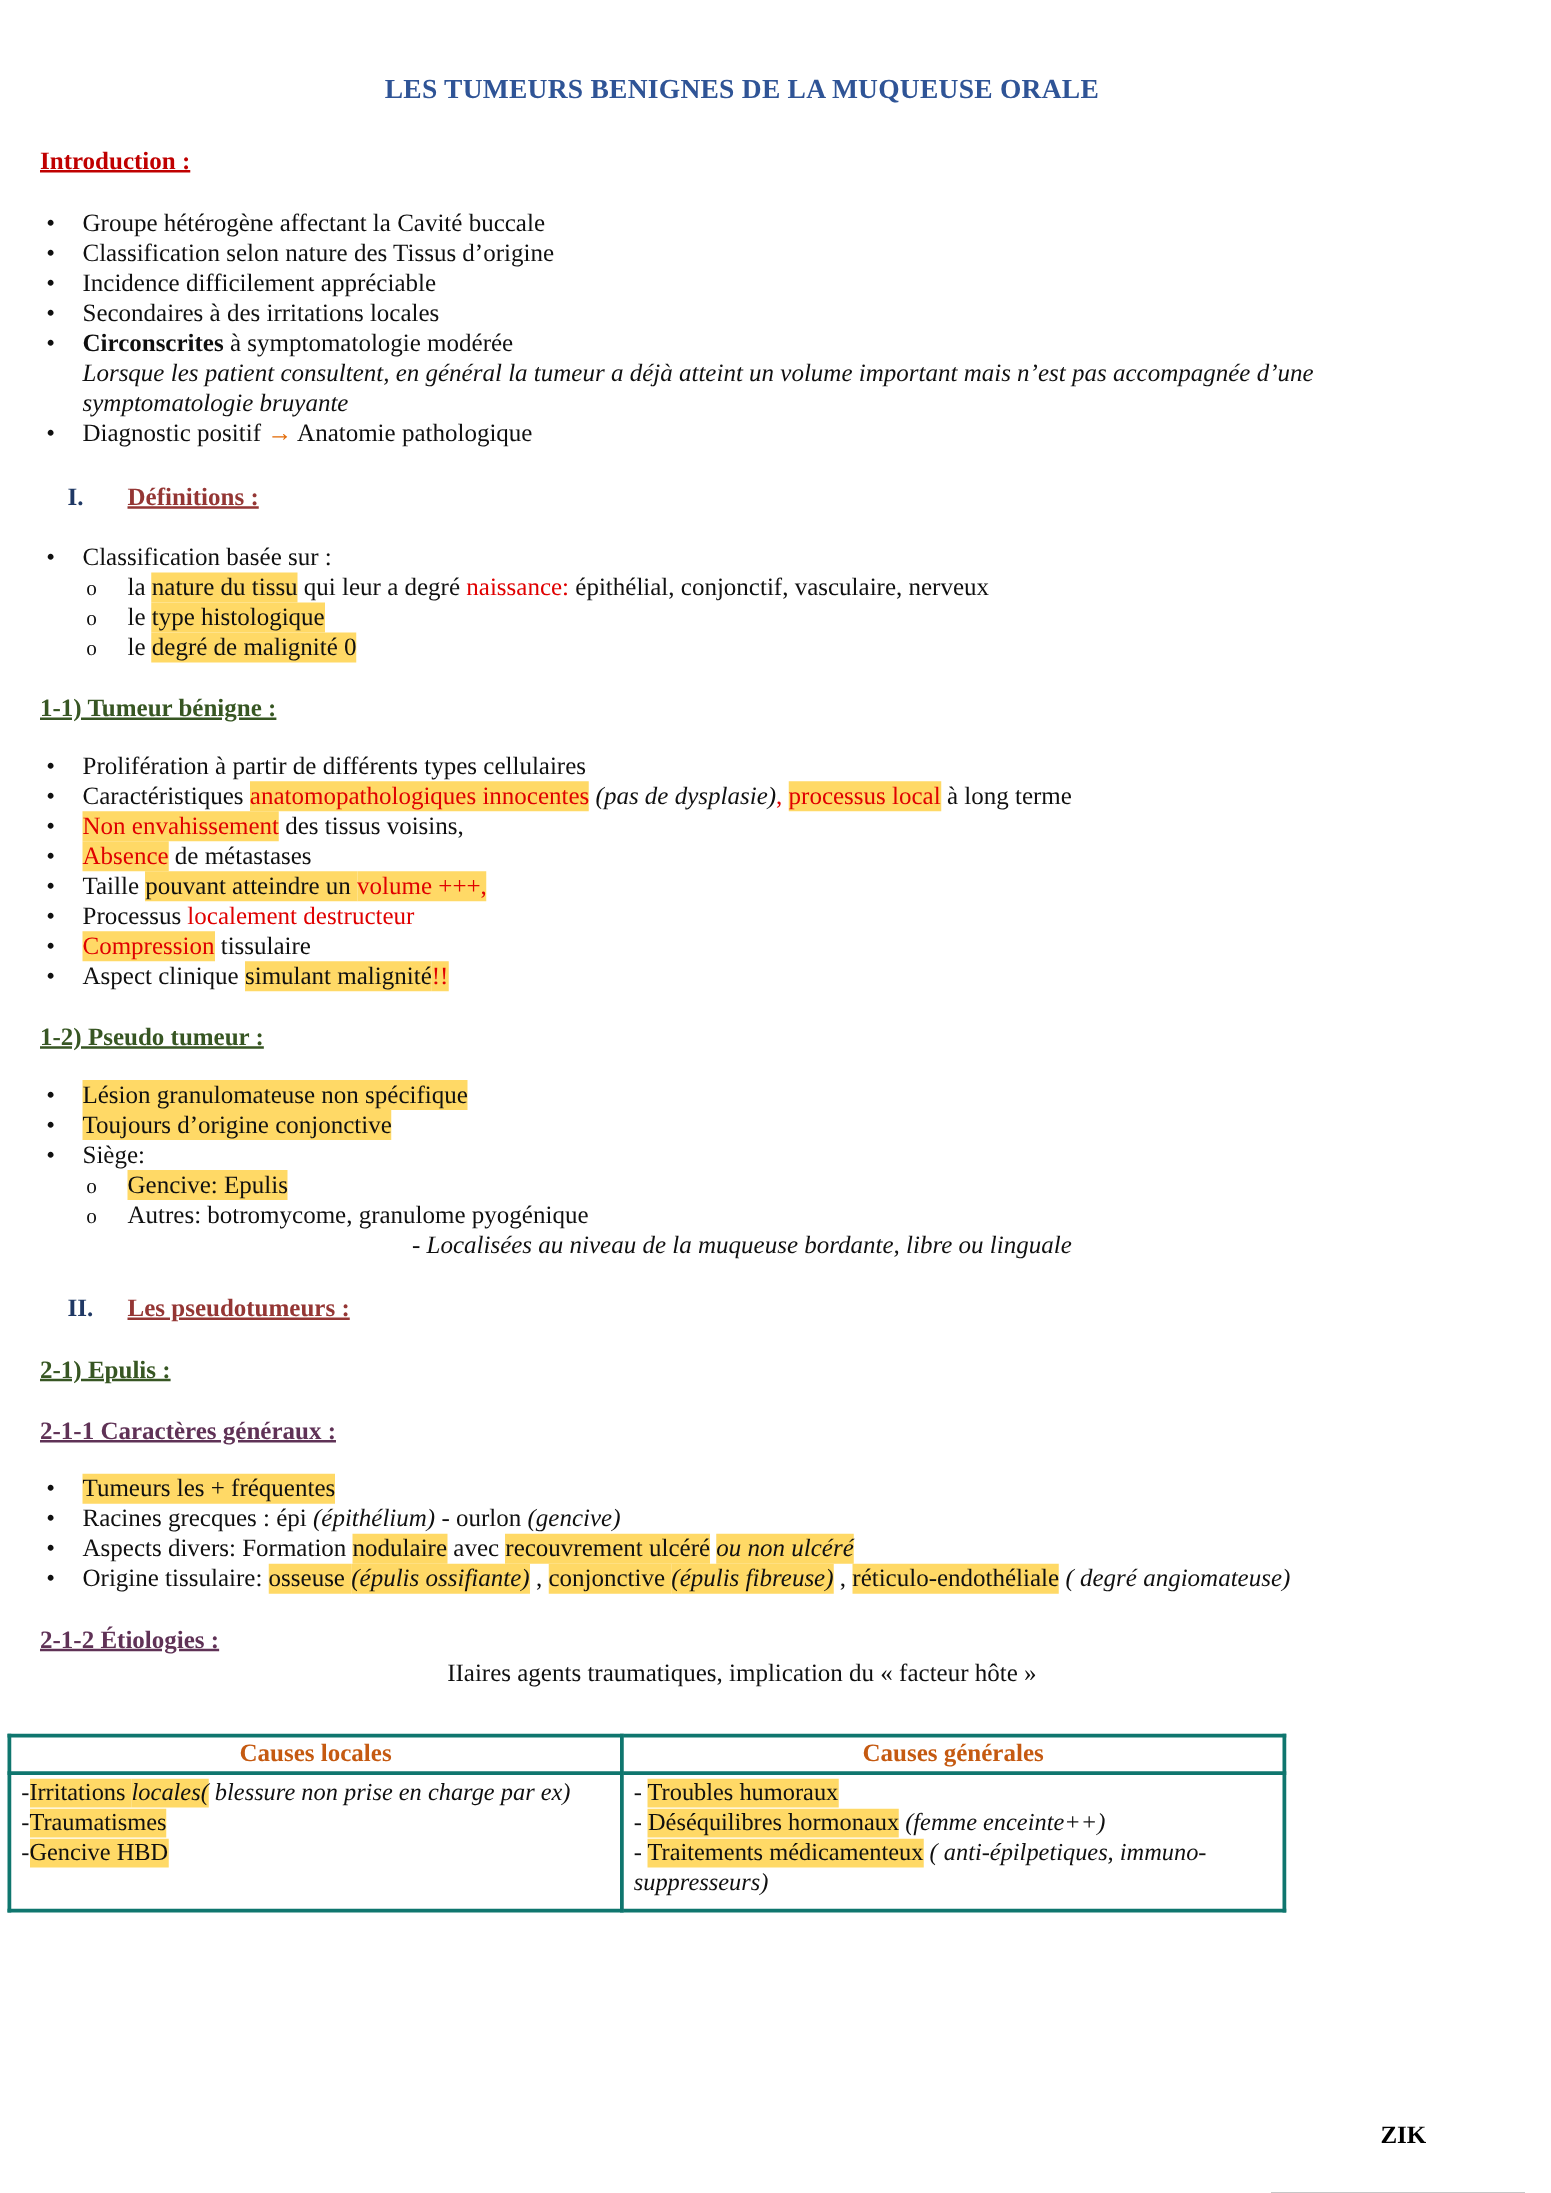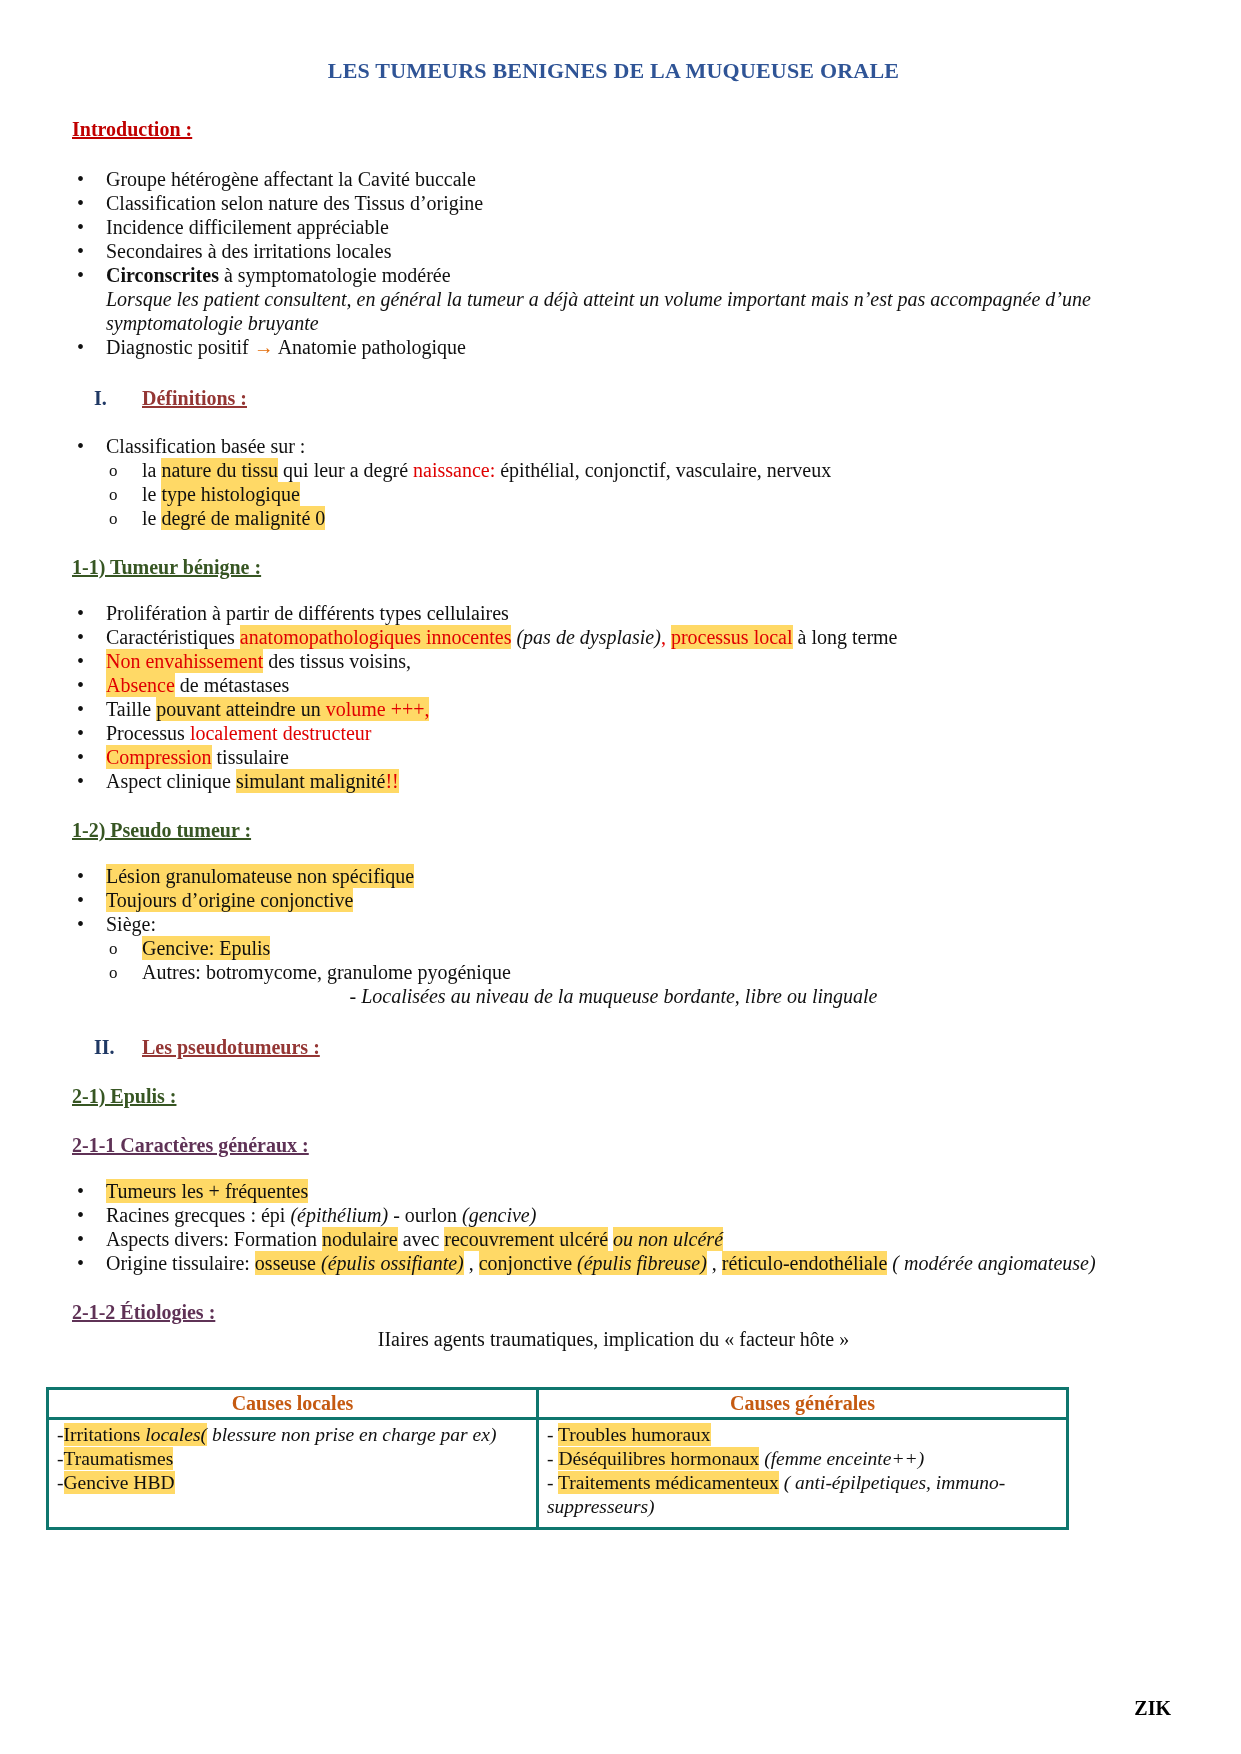--- a/index.html
+++ b/index.html
@@ -1,19 +1,19 @@
 <!DOCTYPE html>
 <html lang="fr" style="--title_blue: #2F5496; --intro_red: #C00000; --section_maroon: #943634; --roman_navy: #1F3864; --subsection_green: #375623; --subsubsection_plum: #5F3256; --highlight_yellow: #FFD966; --red_text: #E00000; --arrow_orange: #E36C09; --table_header_orange: #C55A11;"><head>
 <meta charset="utf-8">
 <style>
   html,body{margin:0;padding:0;background:#9a9a9a;}
   .page{
     width:1241px;height:1754px;background:#ffffff;margin:0 auto;
     font-family:"Liberation Serif", serif;font-size:20px;color:#101010;
-    position:relative;box-sizing:border-box;padding:58px 86px 0 72px;
+    position:relative;box-sizing:border-box;padding:58px 86px 0 32px;
   }
   .title{
     text-align:center;font-weight:bold;font-size:22px;
     color:var(--title_blue,#2F5496);letter-spacing:.2px;
   }
   .hd{font-weight:bold;text-decoration:underline;font-size:20px;margin:26px 0 22px;}
   .hd.intro-hd{color:var(--intro_red,#C00000);margin-top:34px;margin-bottom:26px;}
   .hd.g{color:var(--subsection_green,#375623);}
   .hd.p{color:var(--subsubsection_plum,#5F3256);}
   .hd.tight{margin-bottom:3px;}
@@ -37,21 +37,21 @@
     width:1020px;table-layout:fixed;
   }
   table.tbl th,table.tbl td{border:3px solid #0f766e;}
   table.tbl th{
     color:var(--table_header_orange,#C55A11);font-weight:bold;text-align:center;
     font-size:20px;padding:2px 6px;
   }
   table.tbl td{vertical-align:top;padding:3px 8px 8px;font-size:19.5px;}
   table.tbl col.c1{width:490px;} table.tbl col.c2{width:530px;}
   .footer{
-    position:absolute;right:70px;bottom:34px;font-weight:bold;font-size:20px;color:#000;
+    position:absolute;right:100px;bottom:34px;font-weight:bold;font-size:20px;color:#000;
   }
 </style>
 </head>
 <body>
 
 <div class="page">
 
   <div class="title">LES TUMEURS BENIGNES DE LA MUQUEUSE ORALE</div>
 
   <div class="hd intro-hd">Introduction :</div>
@@ -163,21 +163,21 @@
     <li>
         <div class="line"><span class="hl">Tumeurs les + fréquentes</span></div>
       </li>
     <li>
         <div class="line"><span>Racines grecques : épi </span><span class="it">(épithélium)</span><span> - ourlon </span><span class="it">(gencive)</span></div>
       </li>
     <li>
         <div class="line"><span>Aspects divers: Formation </span><span class="hl">nodulaire</span><span> avec </span><span class="hl">recouvrement ulcéré</span><span> </span><span class="it hl">ou non ulcéré</span></div>
       </li>
     <li>
-        <div class="line"><span>Origine tissulaire: </span><span class="hl">osseuse</span><span class="hl"> </span><span class="it hl">(épulis ossifiante)</span><span> , </span><span class="hl">conjonctive</span><span class="hl"> </span><span class="it hl">(épulis fibreuse)</span><span> , </span><span class="hl">réticulo-endothéliale</span><span class="it"> ( modérée angiomateuse)</span></div>
+        <div class="line"><span>Origine tissulaire: </span><span class="hl">osseuse</span><span class="hl"> </span><span class="it hl">(épulis ossifiante)</span><span> , </span><span class="hl">conjonctive</span><span class="hl"> </span><span class="it hl">(épulis fibreuse)</span><span> , </span><span class="hl">réticulo-endothéliale</span><span class="it"> ( degré angiomateuse)</span></div>
       </li>
   </ul>
 
   <div class="hd p tight">2-1-2 Étiologies :</div>
   <p class="plain"><span>IIaires agents traumatiques, implication du « facteur hôte »</span></p>
 
   <table class="tbl">
     <colgroup>
         <col class="c1">
         <col class="c2">

